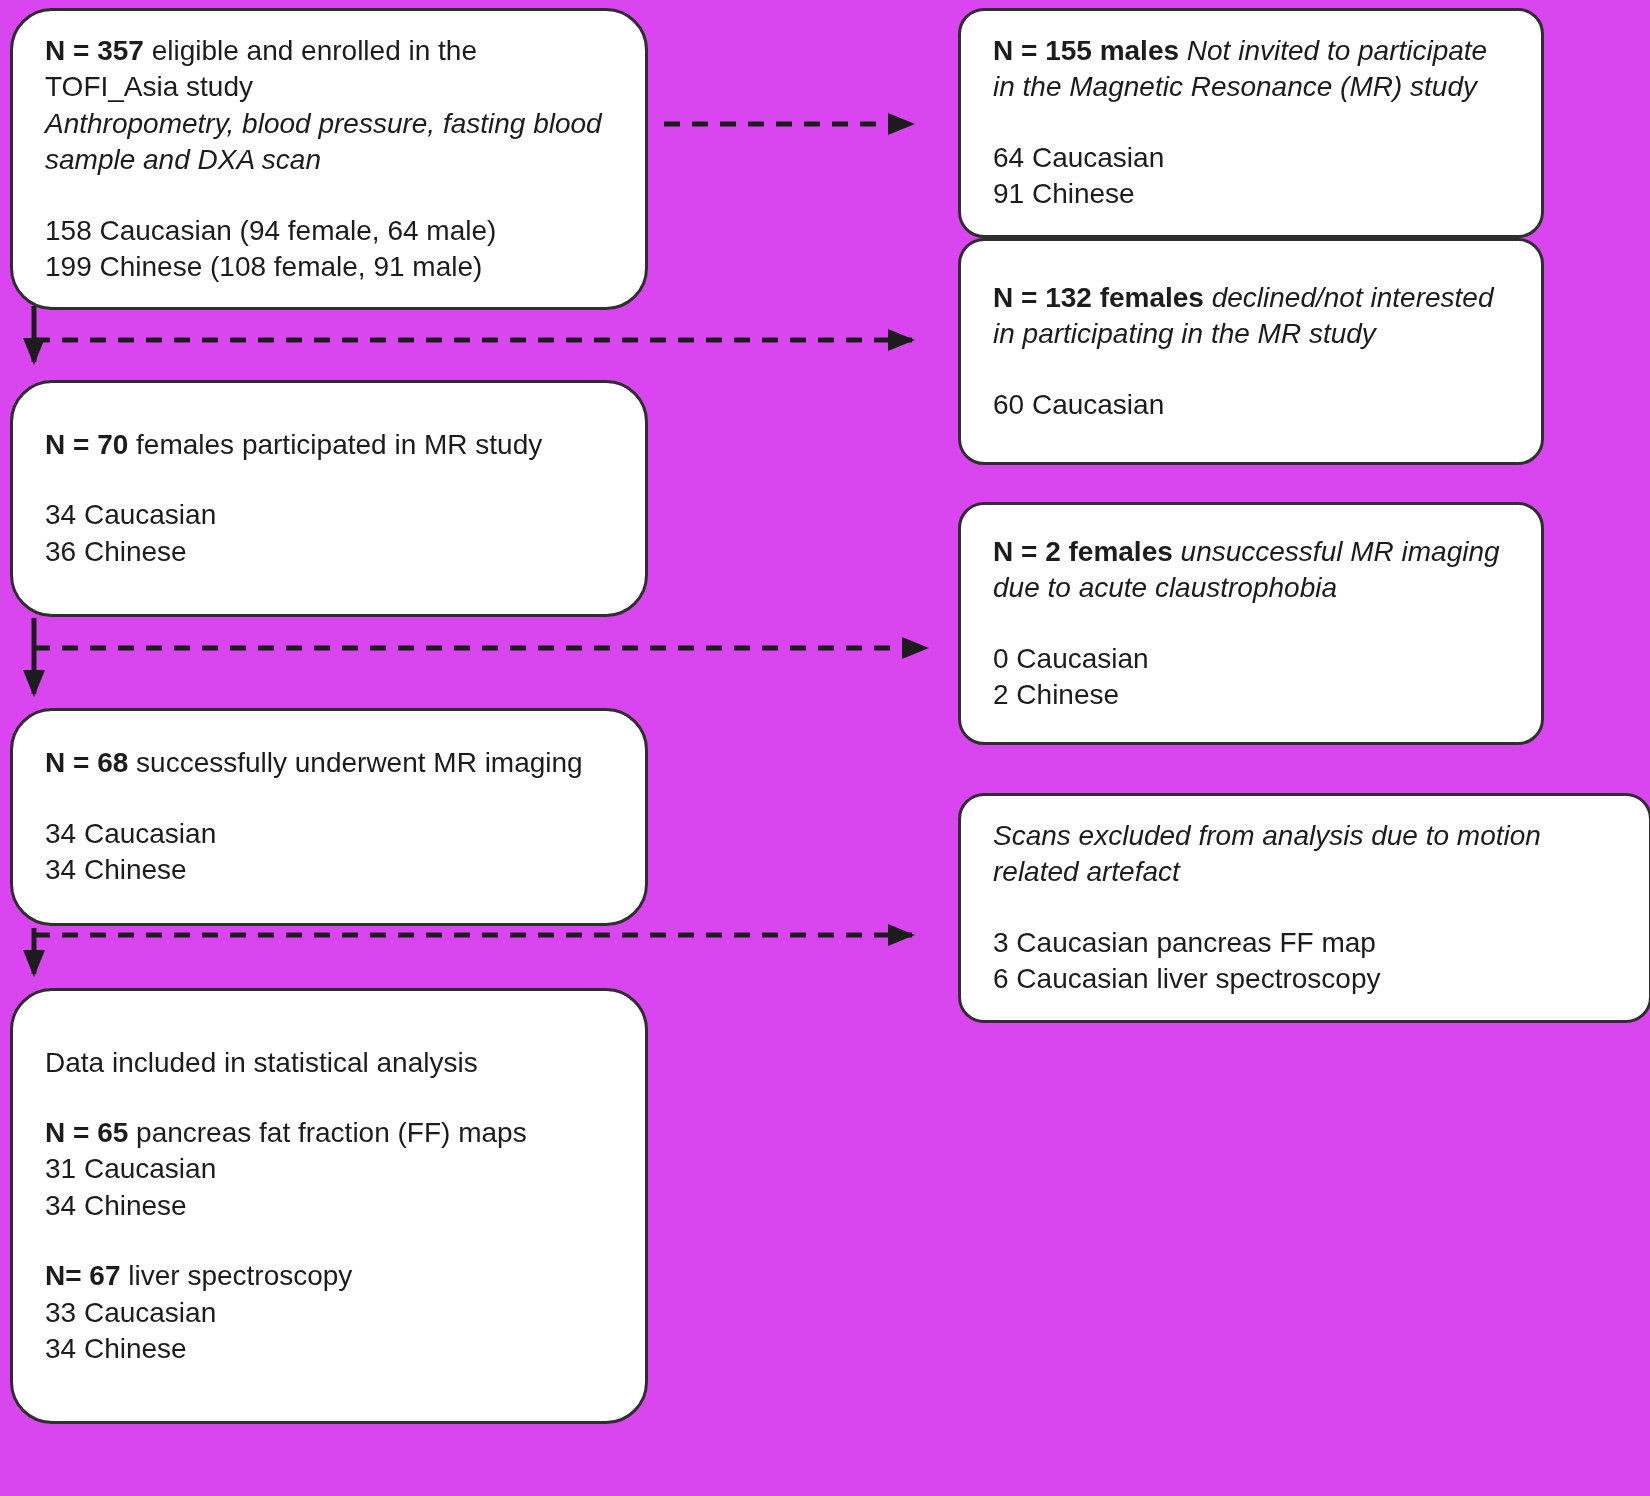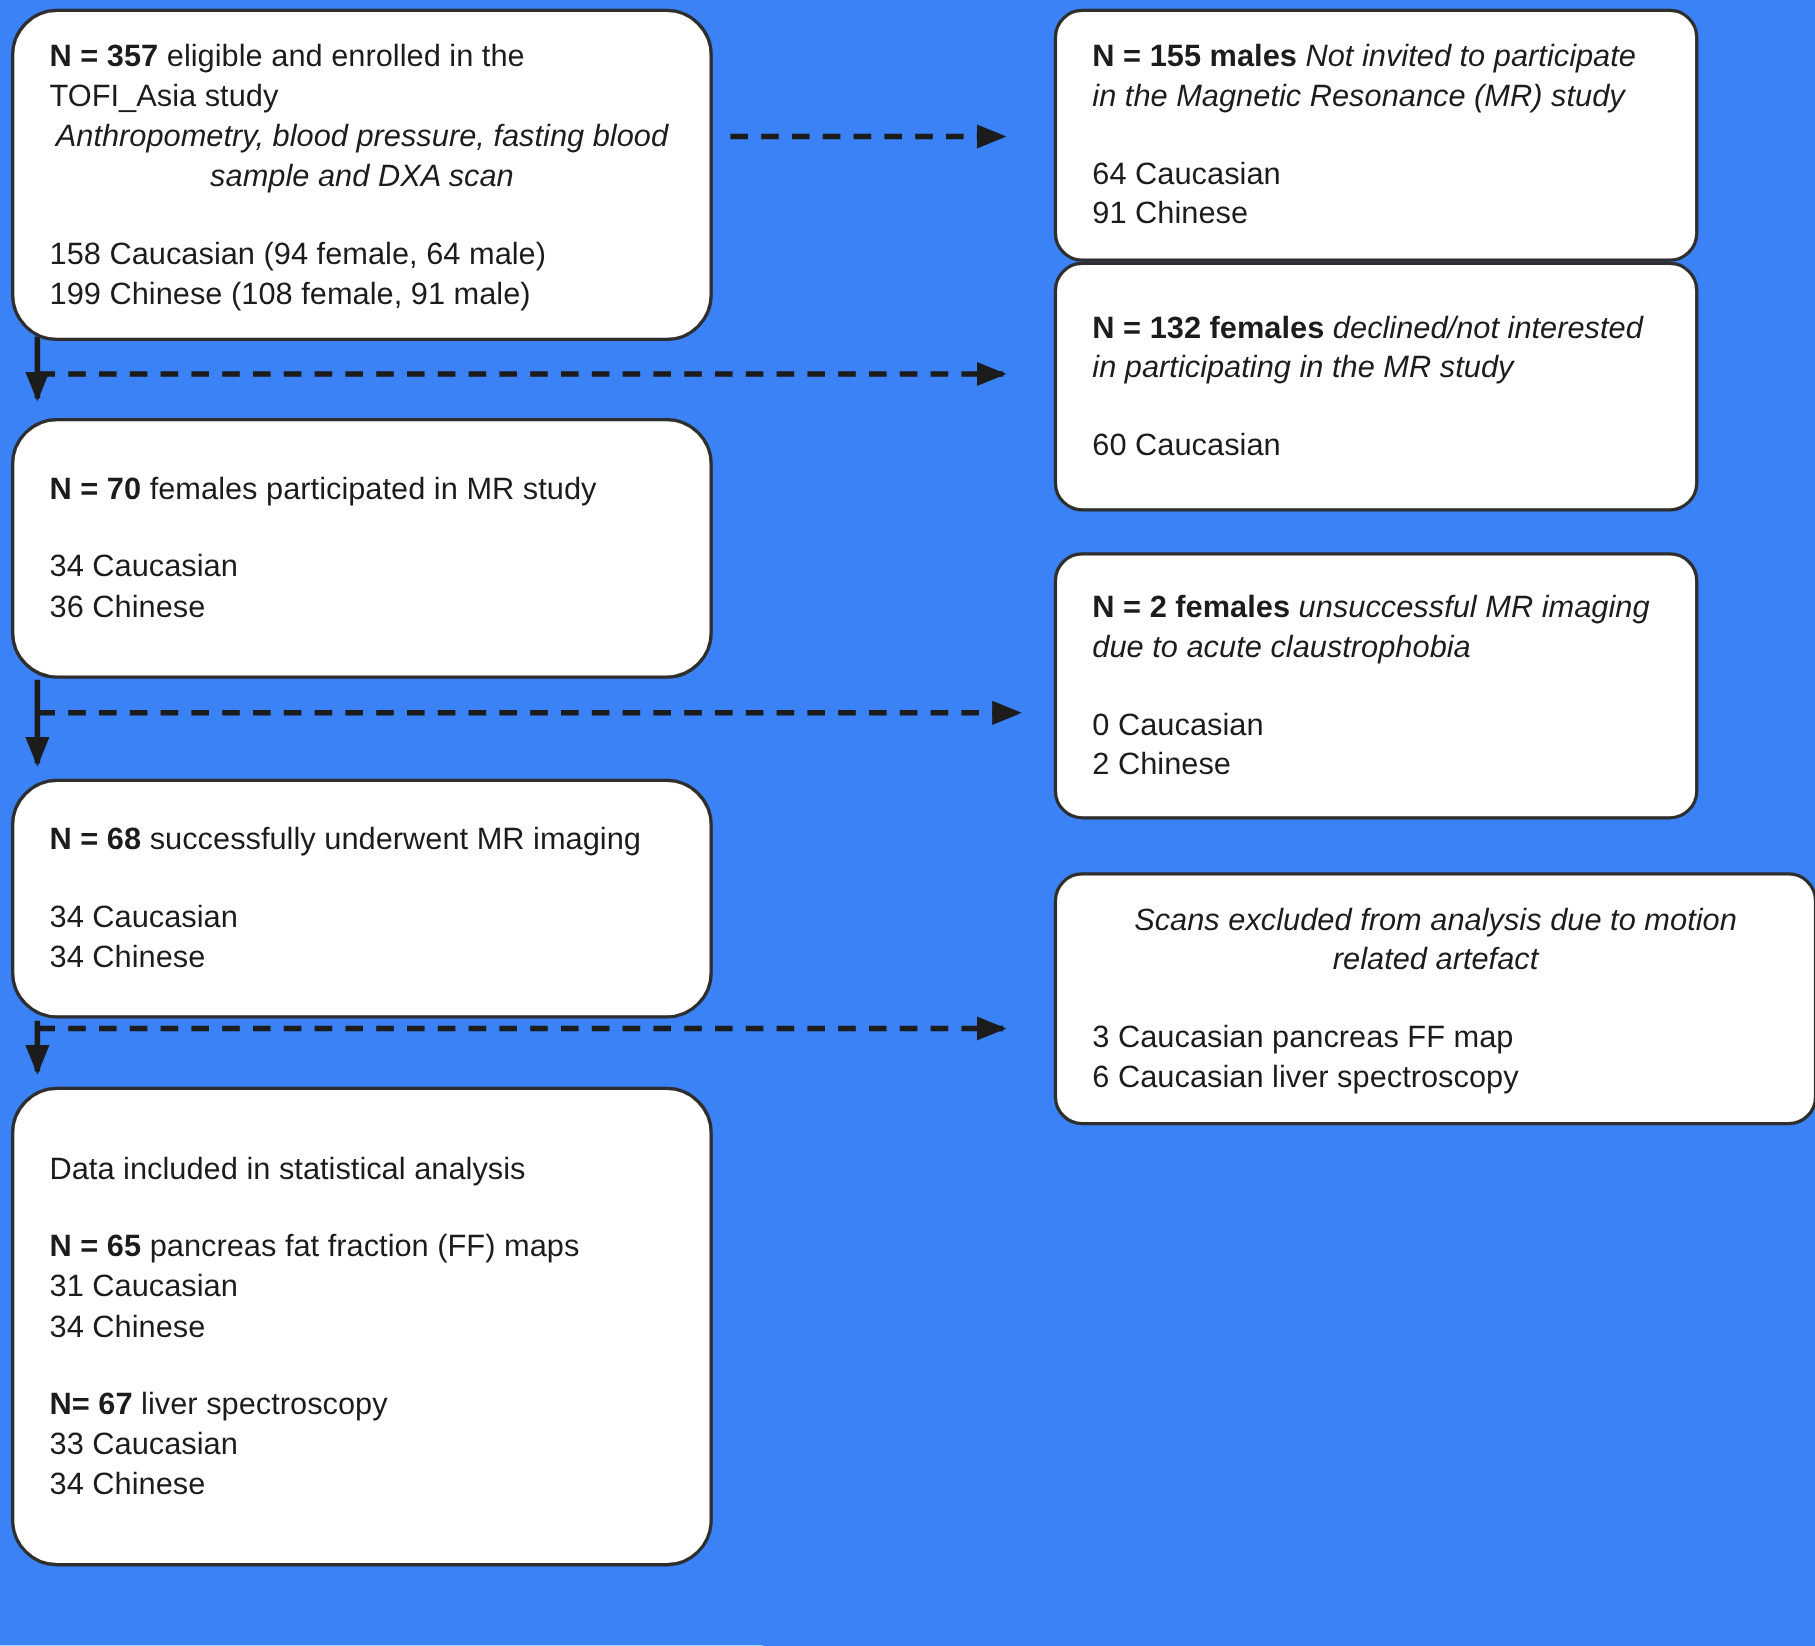--- a/index.html
+++ b/index.html
@@ -5,21 +5,21 @@
   * { margin: 0; padding: 0; box-sizing: border-box; }
   html, body { background: #ffffff; }
   body {
     font-family: "Liberation Sans", sans-serif;
     color: #1c1c1c;
   }
   .canvas {
     position: relative;
     width: 1650px;
     height: 1496px;
-    background: #3b82f6;
+    background: #d946ef;
     overflow: hidden;
   }
   .arrows {
     position: absolute;
     inset: 0;
     pointer-events: none;
   }
   .dash {
     stroke: #1c1c1c;
     stroke-width: 5;
@@ -38,21 +38,21 @@
     line-height: 1.3;
     display: flex;
     flex-direction: column;
     justify-content: center;
   }
   .box.left  { border-radius: 42px; }
   .box.right { border-radius: 26px; }
   .line { margin: 0; }
   .gap  { margin-top: 34px; }
   .b { font-weight: bold; }
-  .i { font-style: italic; text-align: center; }
+  .i { font-style: italic; }
 </style>
 </head>
 <body>
 
 <div class="canvas">
 
   <svg class="arrows" width="1650" height="1496" viewBox="0 0 1650 1496" xmlns="http://www.w3.org/2000/svg">
     <defs>
       <marker id="ah" markerWidth="28" markerHeight="24" refX="24" refY="12" orient="auto" markerUnits="userSpaceOnUse">
         <path d="M0,1 L27,12 L0,23 Z" fill="#1c1c1c"></path>

